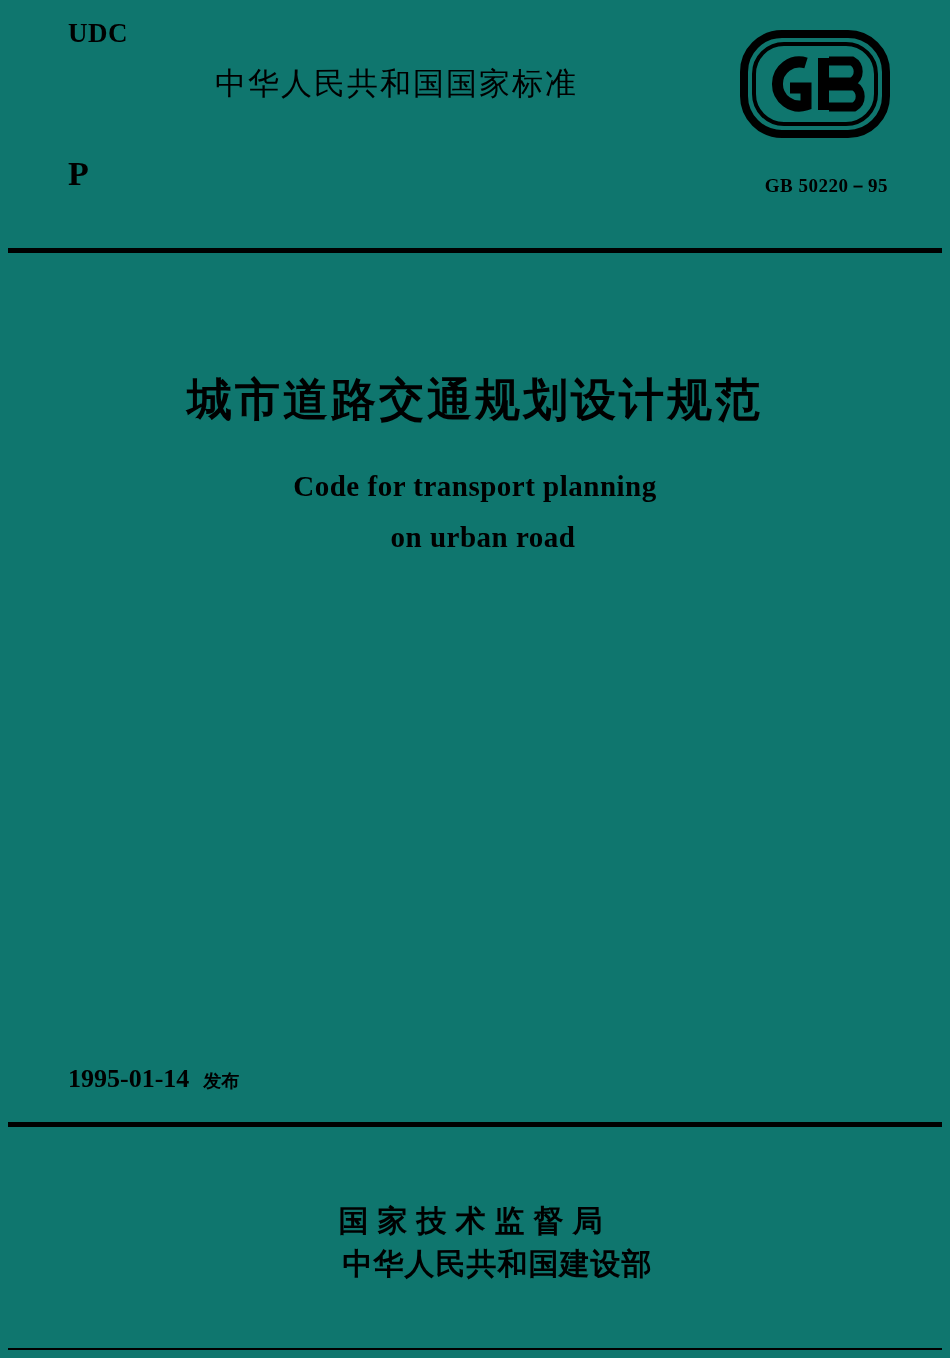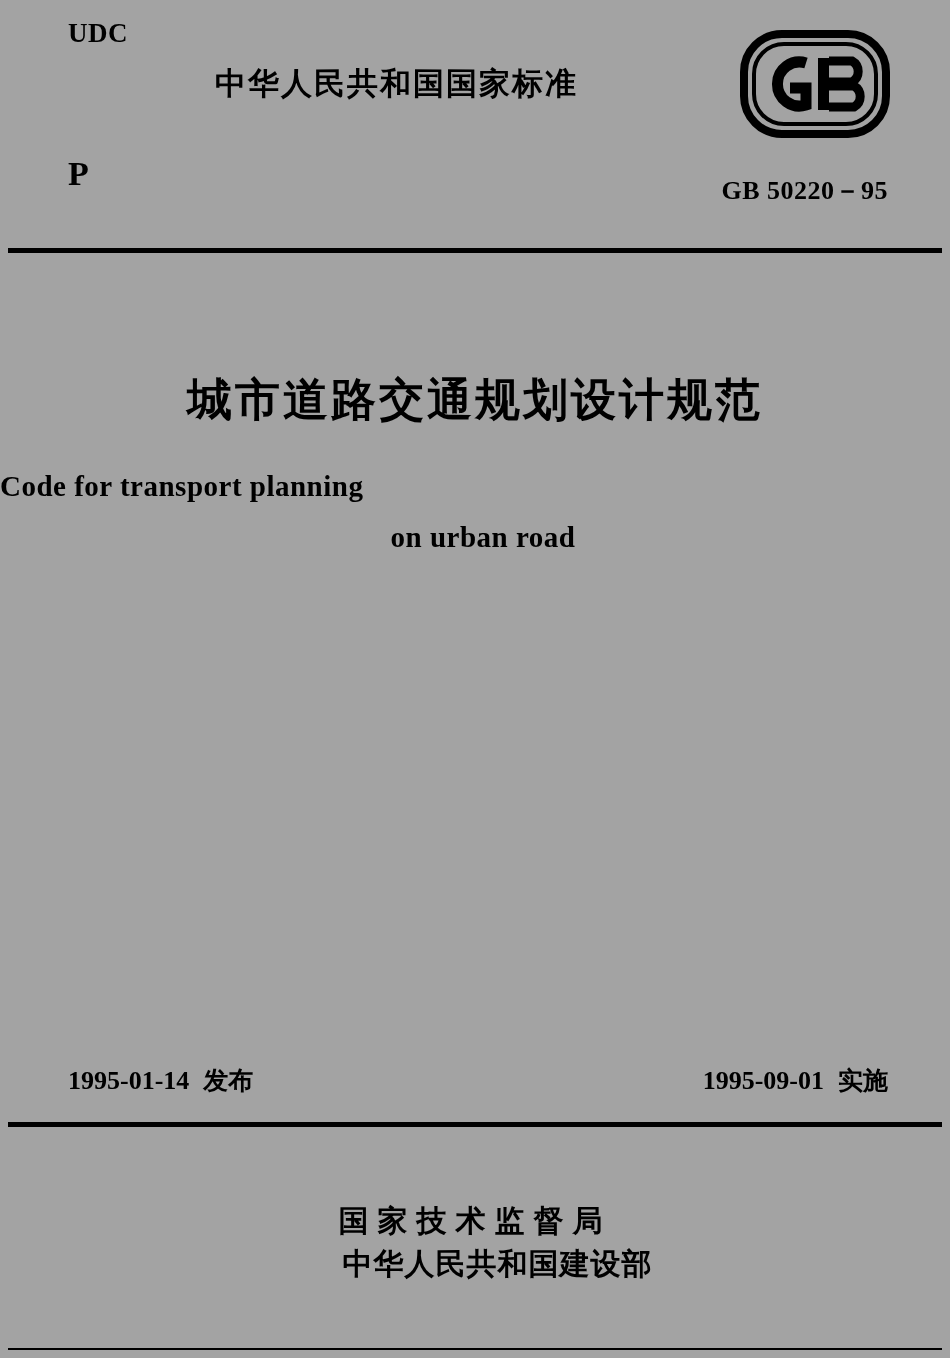--- a/index.html
+++ b/index.html
@@ -9,21 +9,21 @@
   }
   body {
     font-family: "Liberation Serif", serif;
     color: #000000;
   }
   .page {
     position: relative;
     width: 950px;
     height: 1358px;
     margin: 0 auto;
-    background: #a3a3a3;
+    background: #0f766e;
     overflow: hidden;
   }
 
   
   .header {
     position: absolute;
     left: 0;
     top: 0;
     width: 950px;
     height: 250px;
@@ -43,32 +43,32 @@
     top: 155px;
     font-family: "Liberation Serif", serif;
     font-weight: bold;
     font-size: 34px;
   }
   .national-standard {
     position: absolute;
     left: 215px;
     top: 63px;
     font-family: "DejaVu Sans", sans-serif;
-    font-weight: bold;
+    font-weight: normal;
     font-size: 31px;
     letter-spacing: 2px;
     white-space: nowrap;
   }
   .std-number {
     position: absolute;
     right: 62px;
     top: 173px;
     font-family: "Liberation Serif", serif;
     font-weight: bold;
-    font-size: 26px;
+    font-size: 19px;
     letter-spacing: 0.5px;
     white-space: nowrap;
   }
 
   
   .gb-emblem {
     position: absolute;
     right: 60px;
     top: 30px;
     width: 150px;
@@ -94,20 +94,21 @@
     font-family: "DejaVu Sans", sans-serif;
     font-weight: bold;
     font-size: 45px;
     letter-spacing: 3px;
   }
   .title-en1 {
     position: absolute;
     left: 0;
     top: 470px;
     width: 950px;
+    text-align: center;
     font-family: "Liberation Serif", serif;
     font-weight: bold;
     font-size: 29px;
     letter-spacing: 0.5px;
   }
   .title-en2 {
     position: absolute;
     left: 8px;
     top: 521px;
     width: 950px;
@@ -124,21 +125,21 @@
     left: 68px;
     top: 1064px;
     font-family: "Liberation Serif", serif;
     font-weight: bold;
     font-size: 26px;
     white-space: nowrap;
   }
   .date-issue .label-cjk,
   .date-effect .label-cjk {
     font-family: "DejaVu Sans", sans-serif;
-    font-size: 25px;
+    font-size: 18px;
     margin-left: 14px;
   }
   .date-effect {
     position: absolute;
     right: 62px;
     top: 1064px;
     font-family: "Liberation Serif", serif;
     font-weight: bold;
     font-size: 26px;
     white-space: nowrap;
@@ -228,23 +229,20 @@
   <div class="rule-top"></div>
 
   <div class="title-zh">城市道路交通规划设计规范</div>
   <div class="title-en1">Code for transport planning</div>
   <div class="title-en2">on urban road</div>
 
   <div class="date-issue">
     <span>1995-01-14</span><span class="label-cjk">发布</span>
   </div>
 
-  <div class="date-effect">
-    <span>1995-09-01</span><span class="label-cjk">实施</span>
-  </div>
 
   <div class="rule-bottom"></div>
 
   <div class="publishers">
     <div class="publisher-names">
       <div class="publisher-line1">国家技术监督局</div>
       <div class="publisher-line2">中华人民共和国建设部</div>
     </div>
   </div>
 

